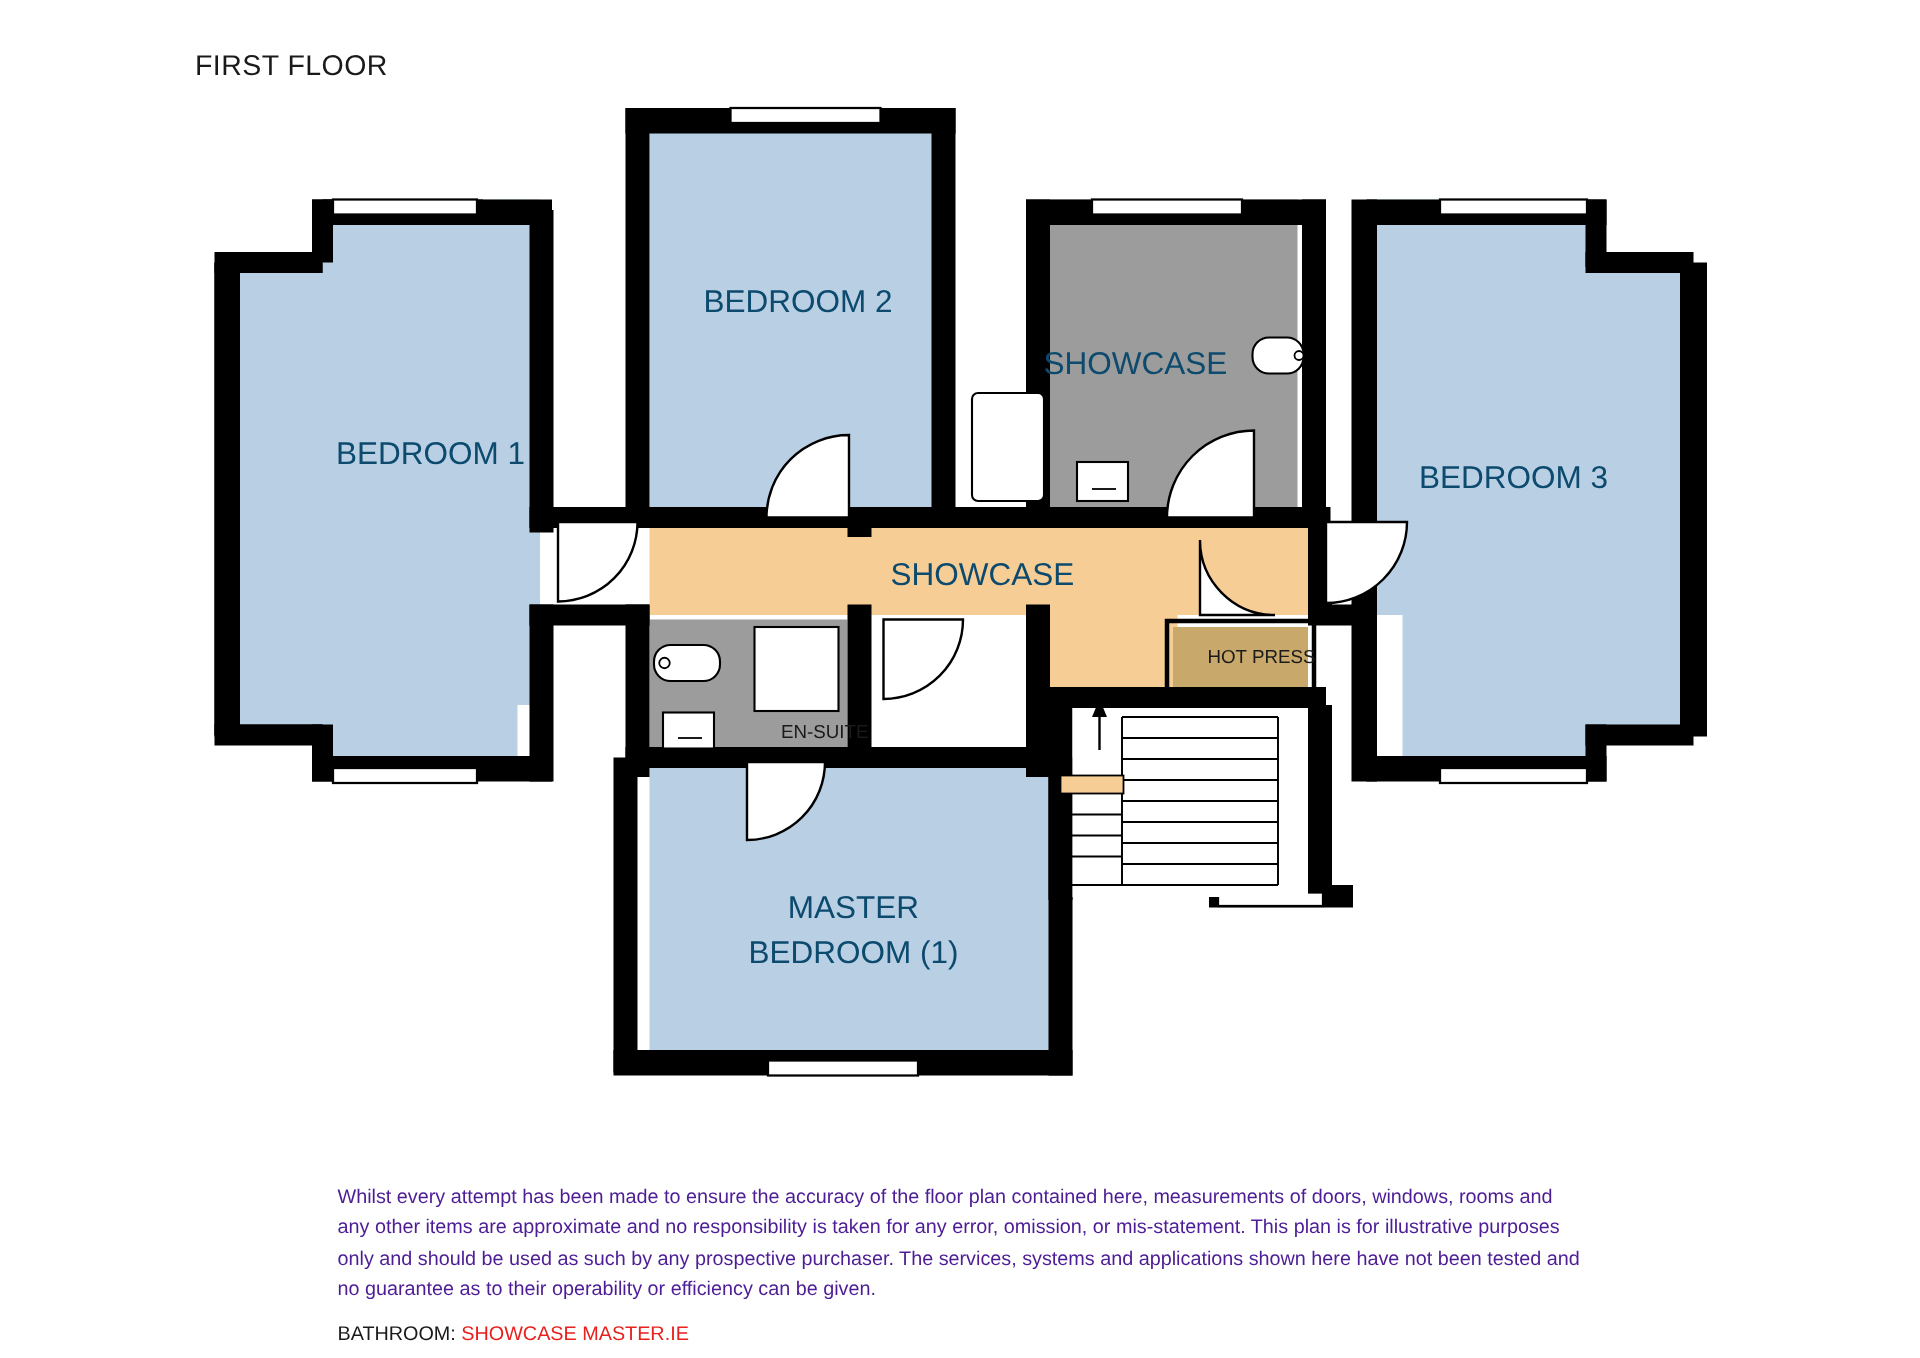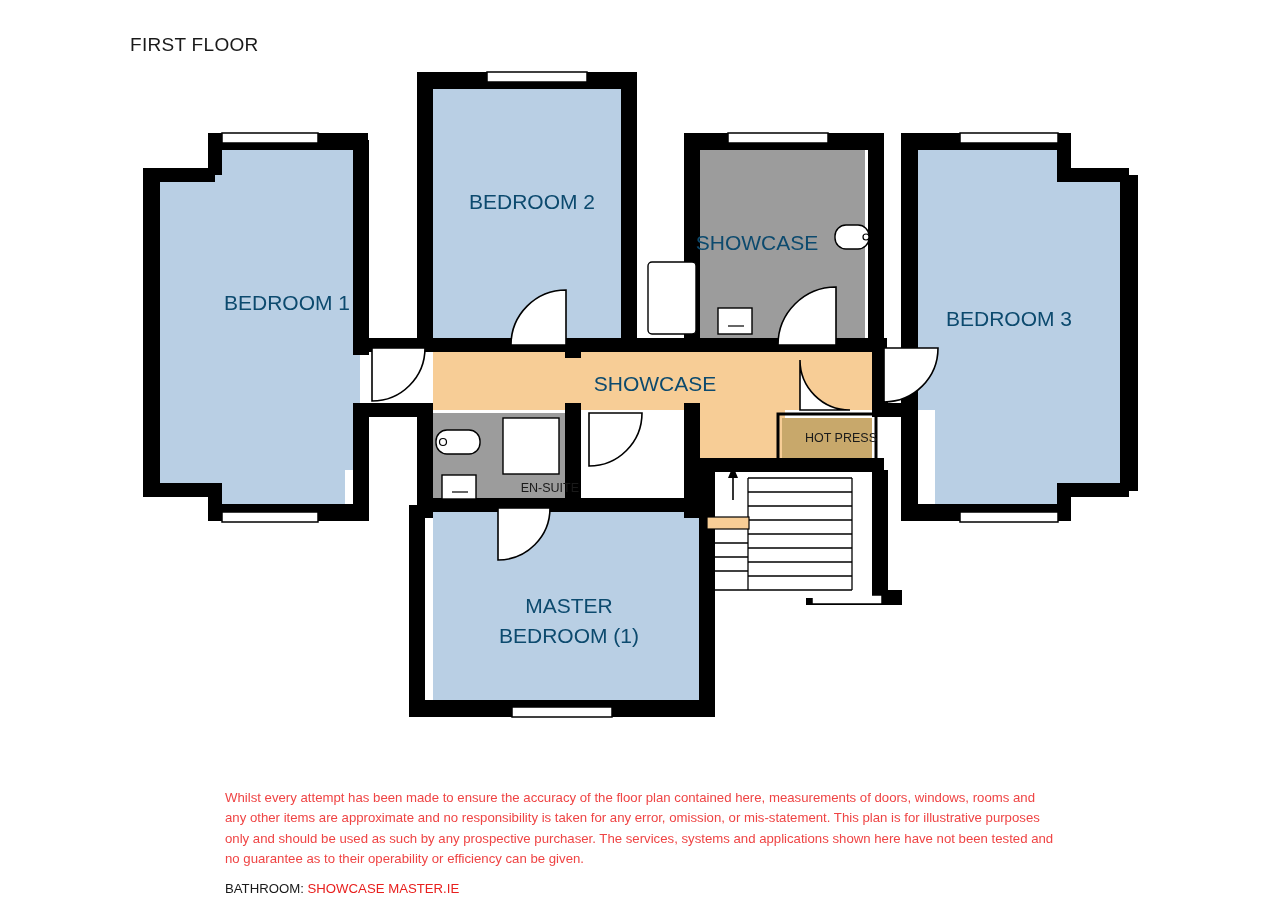--- a/index.html
+++ b/index.html
@@ -44,21 +44,21 @@
     text-align: right;
     white-space: pre;
   }
   .disclaimer {
     position: absolute;
     left: 225px;
     top: 788px;
     width: 830px;
     font-size: 13.2px;
     line-height: 1.55;
-    color: #ef4444;
+    color: #4c1d95;
   }
   .copyright {
     position: absolute;
     left: 225px;
     top: 881px;
     font-size: 13.2px;
     color: #1a1a1a;
   }
   .copyright .brand {
     color: #e8201e;

